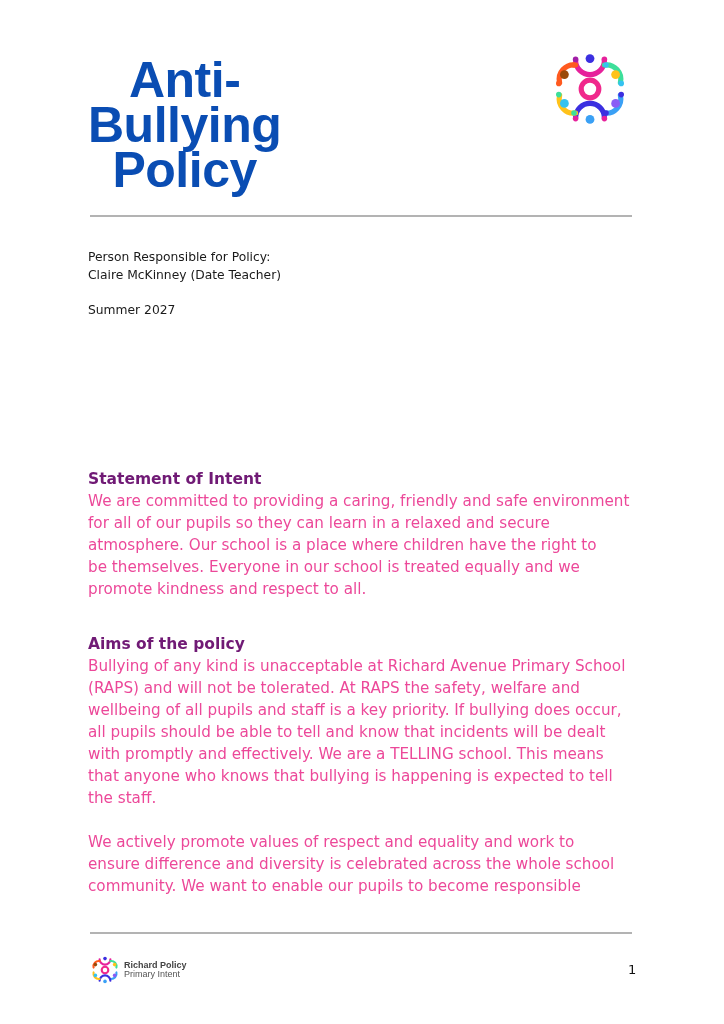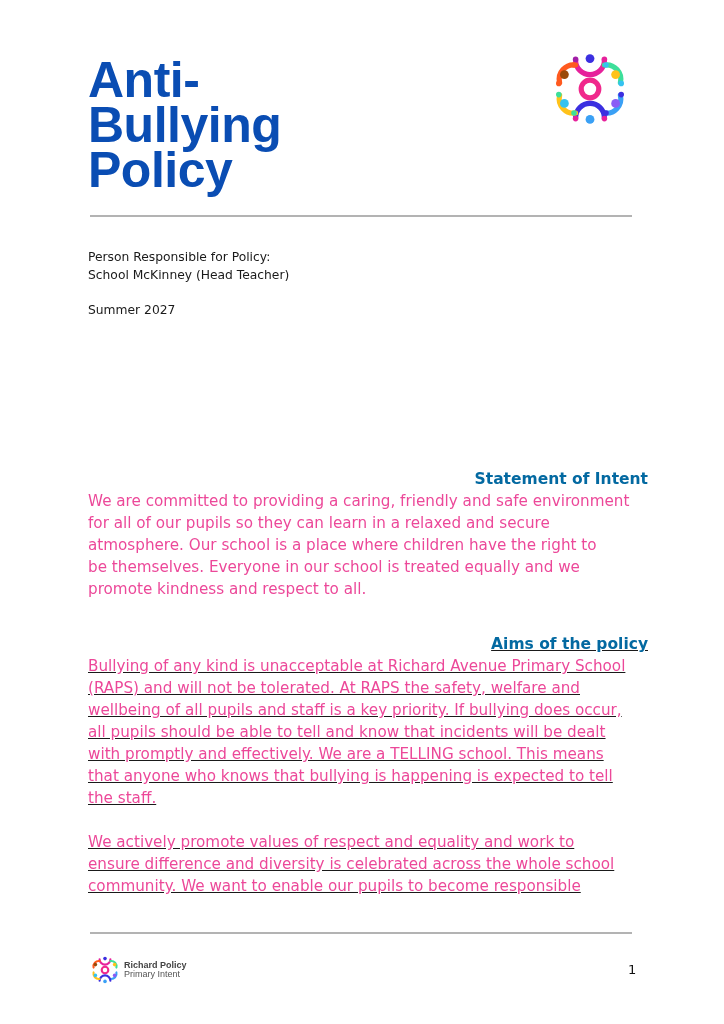--- a/index.html
+++ b/index.html
@@ -1,31 +1,31 @@
 <!DOCTYPE html>
 <html><head>
 <meta charset="utf-8">
 <style>
   html, body { margin: 0; padding: 0; background: #ffffff; }
   body { width: 724px; height: 1024px; position: relative; overflow: hidden;
          font-family: "DejaVu Sans", sans-serif; color: #1a1a1a; }
   .title { position: absolute; left: 88px; top: 58px; margin: 0;
            font-family: "Liberation Sans", sans-serif; font-weight: 700;
-           font-size: 50px; line-height: 45px; color: #0a4db3; letter-spacing: -0.5px; }
+           font-size: 50px; line-height: 45px; color: #0a4db3; letter-spacing: -0.5px; text-align: center; }
   .title span { display: block; }
   .logo-top { position: absolute; left: 550px; top: 49px; width: 80px; height: 80px; }
   .rule { position: absolute; left: 90px; width: 542px; height: 2px; background: #b3b3b3; }
   .meta { position: absolute; left: 88px; top: 249px; font-size: 12.3px; line-height: 17.5px; }
   .meta .group { margin-bottom: 17.5px; }
   .meta div { white-space: nowrap; }
   .section { position: absolute; left: 88px; width: 560px; }
-  .section h2 { margin: 0; font-size: 15.5px; font-weight: 600; color: #0369a1; line-height: 22px; text-align: right; }
+  .section h2 { margin: 0; font-size: 15.5px; font-weight: 600; color: #701a75; line-height: 22px; }
   .section p { margin: 0; font-size: 15.2px; line-height: 22px; white-space: pre-line; color: #ec4899; }
   .s1 { top: 468px; }
-  .s2 { top: 633px; text-decoration: underline; }
+  .s2 { top: 633px; }
   .s2 p.second { margin-top: 22px; }
   .footer-logo { position: absolute; left: 90px; top: 955px; display: flex; align-items: center; }
   .footer-logo svg { width: 30px; height: 30px; }
   .footer-name { margin-left: 4px; font-family: "Liberation Sans", sans-serif; font-size: 9px; line-height: 9px; color: #555; }
   .footer-name .b { font-weight: 700; color: #444; }
   .page-num { position: absolute; left: 628px; top: 962px; font-size: 13px; color: #111; }
 </style>
 </head>
 <body>
 
@@ -71,21 +71,21 @@
     <circle cx="-39" cy="-7" r="3.5" fill="#ff5a1f"></circle>
     <circle cx="-20" cy="-30" r="3.5" fill="#ff5a1f"></circle>
   </g>
 </svg>
 
 <div class="rule" style="top:215px;"></div>
 
 <div class="meta">
   <div class="group">
     <div>Person Responsible for Policy:</div>
-    <div>School McKinney (Head Teacher)</div>
+    <div>Claire McKinney (Date Teacher)</div>
   </div>
   <div class="group">
   </div>
   <div class="group">
     <div>Summer 2027</div>
   </div>
 </div>
 
 <div class="section s1">
   <h2>Statement of Intent</h2>

